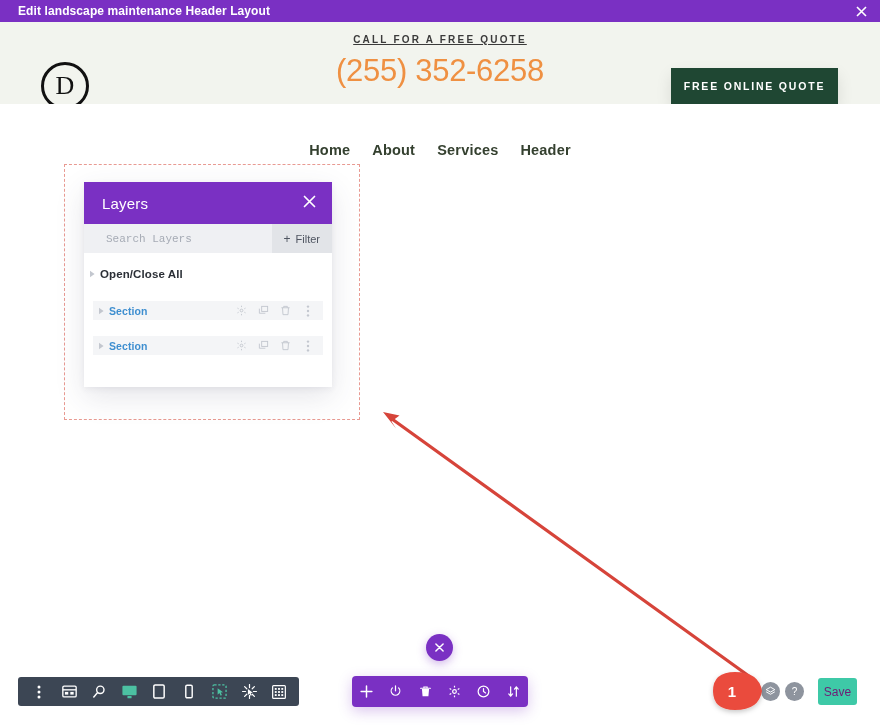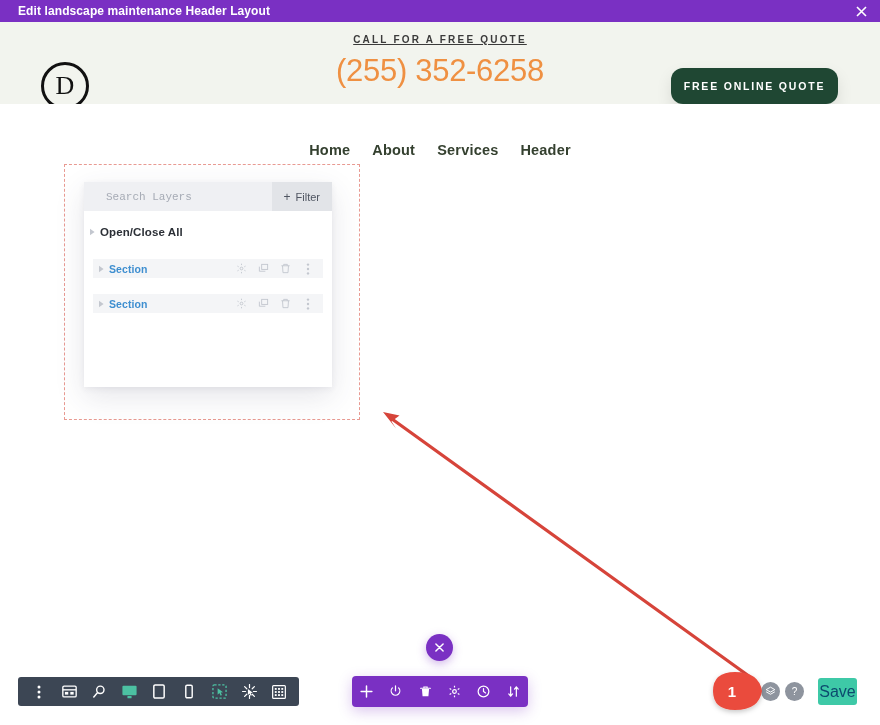--- a/index.html
+++ b/index.html
@@ -80,21 +80,20 @@
     position: absolute; left: 671px; top: 46px;
     width: 167px; height: 36px;
     background: #1f4733;
     color: #ffffff;
     font-size: 10.5px;
     font-weight: bold;
     letter-spacing: 1.8px;
     display: flex; align-items: center; justify-content: center;
     cursor: pointer;
     box-shadow: 0 7px 16px rgba(0,0,0,0.10);
-    border-radius: 12px;
   }
 
   
   .site-nav {
     position: absolute; top: 104px; left: 0;
     width: 880px; height: 44px;
     background: #ffffff;
     display: flex; align-items: center; justify-content: center;
     gap: 22px;
   }
@@ -294,22 +293,22 @@
     cursor: pointer;
   }
   #btn-layers-toggle { left: 761px; top: 682px; }
   #btn-help { left: 785px; top: 682px; }
   .save-btn {
     position: absolute;
     left: 818px; top: 678px;
     width: 39px; height: 27px;
     background: #3ec9a7;
     border-radius: 3px;
-    color: #0c4a6e;
-    font-size: 16px;
+    color: #701a75;
+    font-size: 12px;
     display: flex; align-items: center; justify-content: center;
     cursor: pointer;
   }
 
   
   .annot-layer {
     position: absolute; inset: 0;
     pointer-events: none;
   }
   .pin {
@@ -358,20 +357,28 @@
     <div class="nav-item">Home</div>
     <div class="nav-item">About</div>
     <div class="nav-item">Services</div>
     <div class="nav-item">Header</div>
   </div>
 
   <div class="module-wrap"></div>
 
   <div class="layers-panel">
 
+    <div class="layers-header">
+      <div class="layers-title">Layers</div>
+      <div class="layers-close">
+        <svg width="13" height="13" viewBox="0 0 13 13">
+          <path d="M1.5 1.5 L11.5 11.5 M11.5 1.5 L1.5 11.5" stroke="#ffffff" stroke-width="1.7" fill="none" stroke-linecap="round"></path>
+        </svg>
+      </div>
+    </div>
 
     <div class="layers-searchbar">
       <input class="search-input" type="text" placeholder="Search Layers" style="">
       <div class="filter-btn">
         <span class="plus">+</span>
         <span>Filter</span>
       </div>
     </div>
 
     <div class="layers-body">

